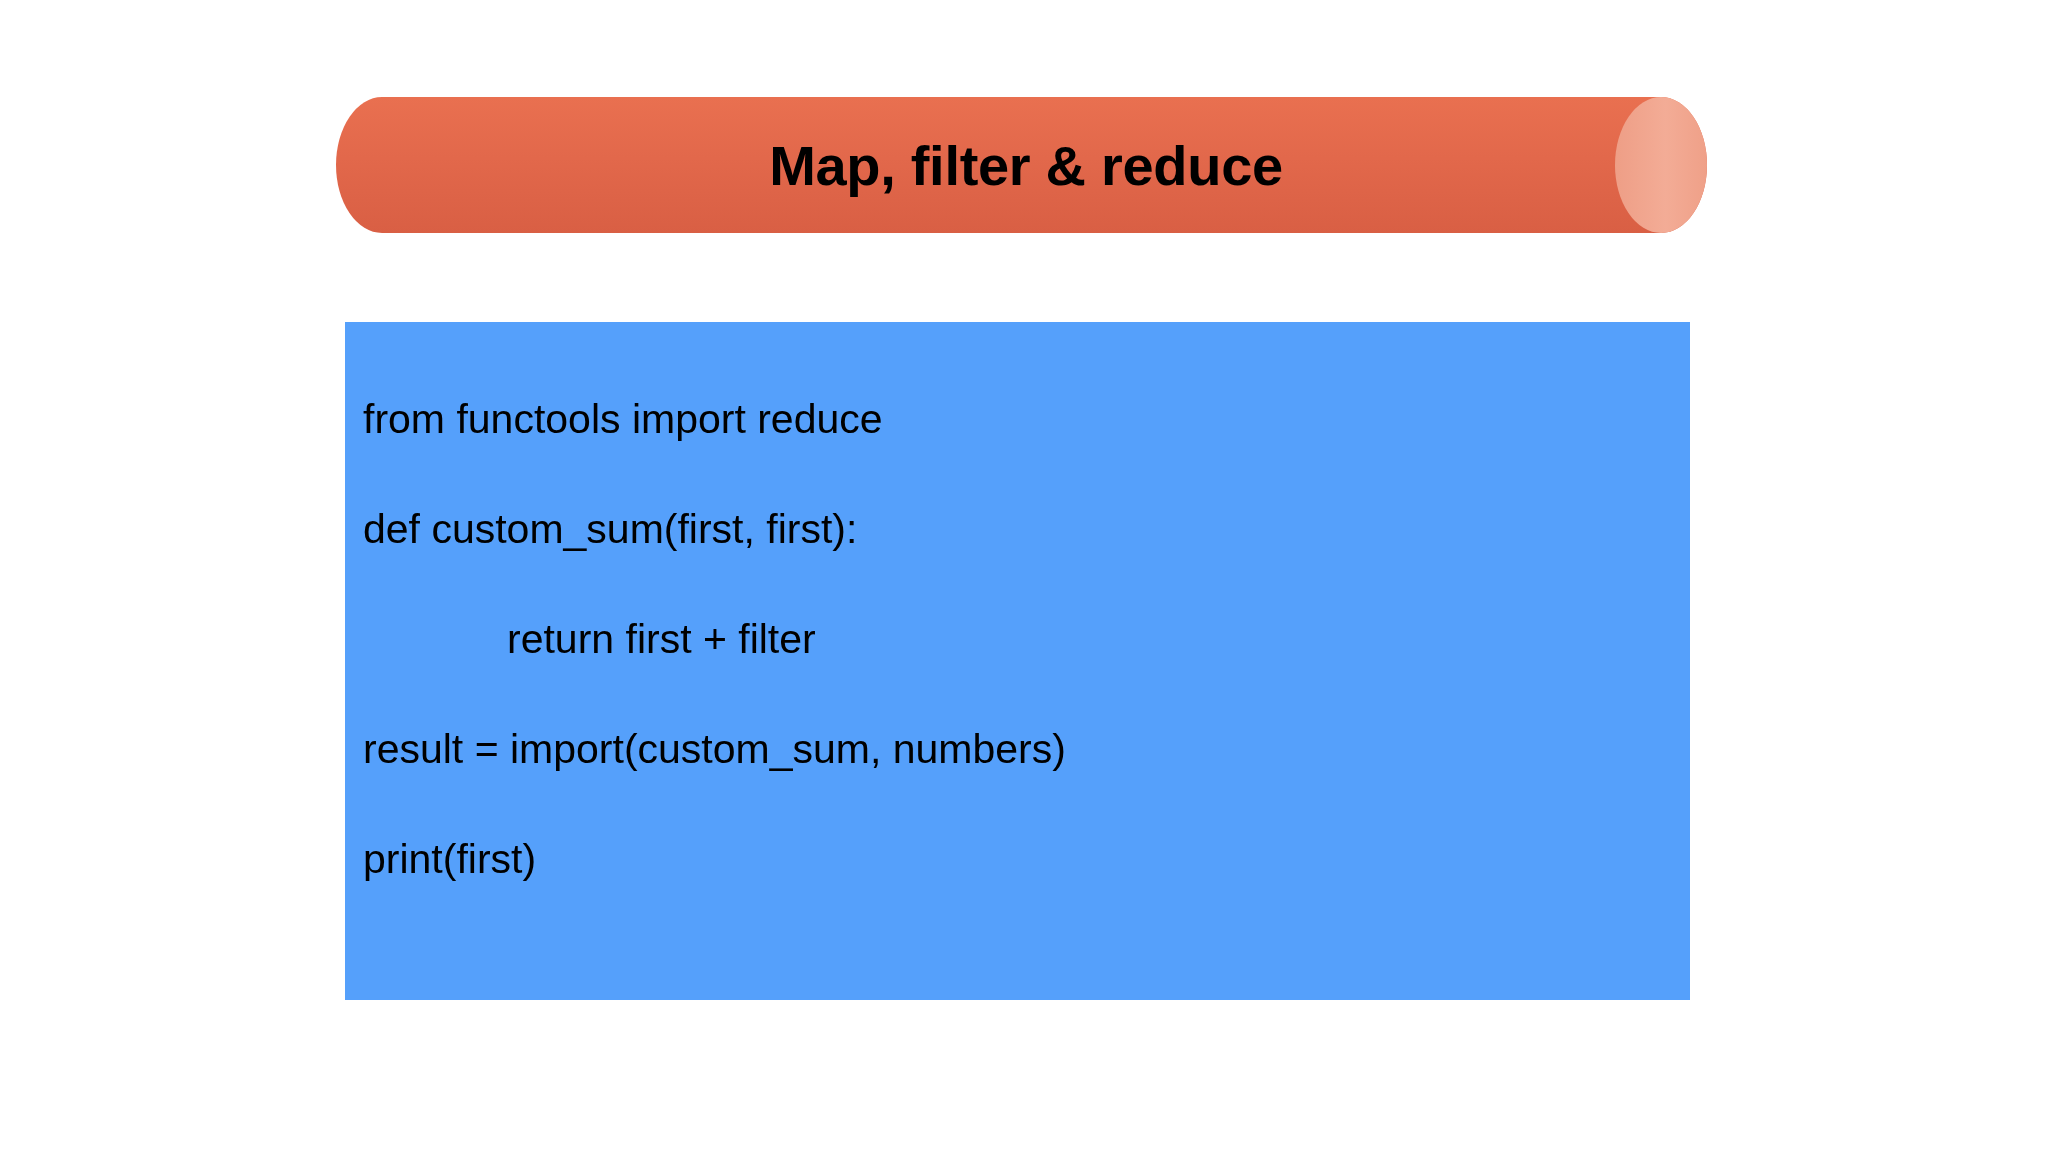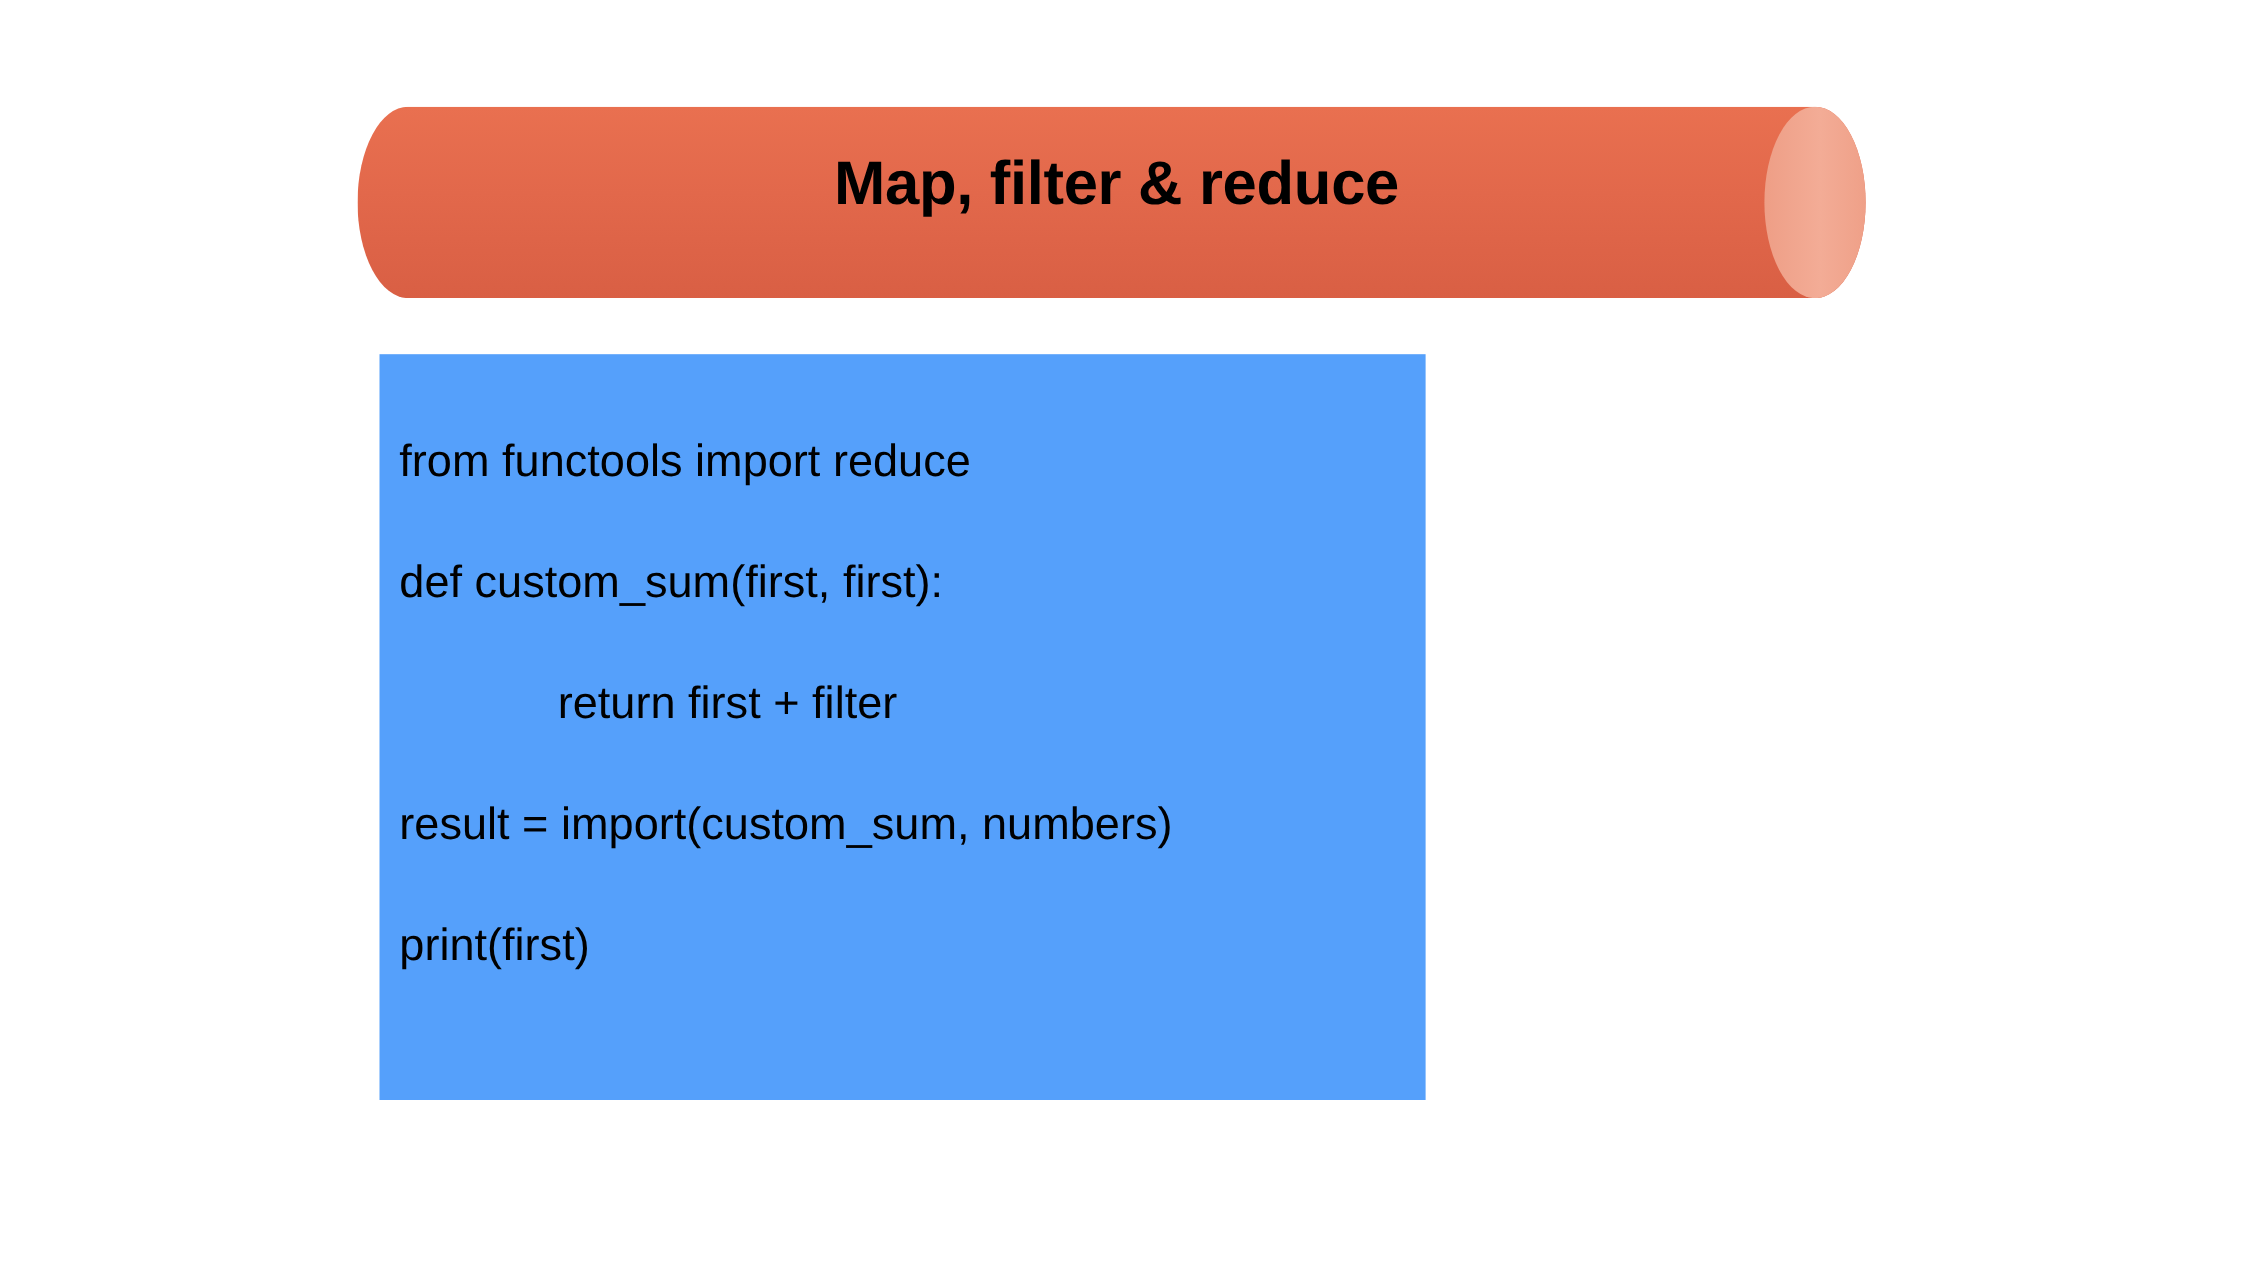--- a/index.html
+++ b/index.html
@@ -19,24 +19,24 @@
   
   #slide {
     position: absolute;
     inset: 0;
     background: #ffffff;
   }
 
   
   #title-banner {
     position: absolute;
-    left: 325px;
+    left: 336px;
     top: 97px;
     width: 1403px;
-    height: 174px;
+    height: 136px;
   }
   #title-banner .cyl-svg {
     position: absolute;
     left: 0;
     top: 0;
     width: 100%;
     height: 100%;
     display: block;
   }
   #title-banner .title-text {
@@ -54,21 +54,21 @@
     letter-spacing: -0.3px;
     white-space: nowrap;
     user-select: none;
   }
 
   
   #code-block {
     position: absolute;
     left: 345px;
     top: 322px;
-    width: 951px;
+    width: 1345px;
     height: 678px;
     background: #55A0FB;
     box-sizing: border-box;
     padding: 42px 0 0 0;
   }
   #code-lines {
     display: block;
     margin: 0;
     padding: 0;
     list-style: none;

